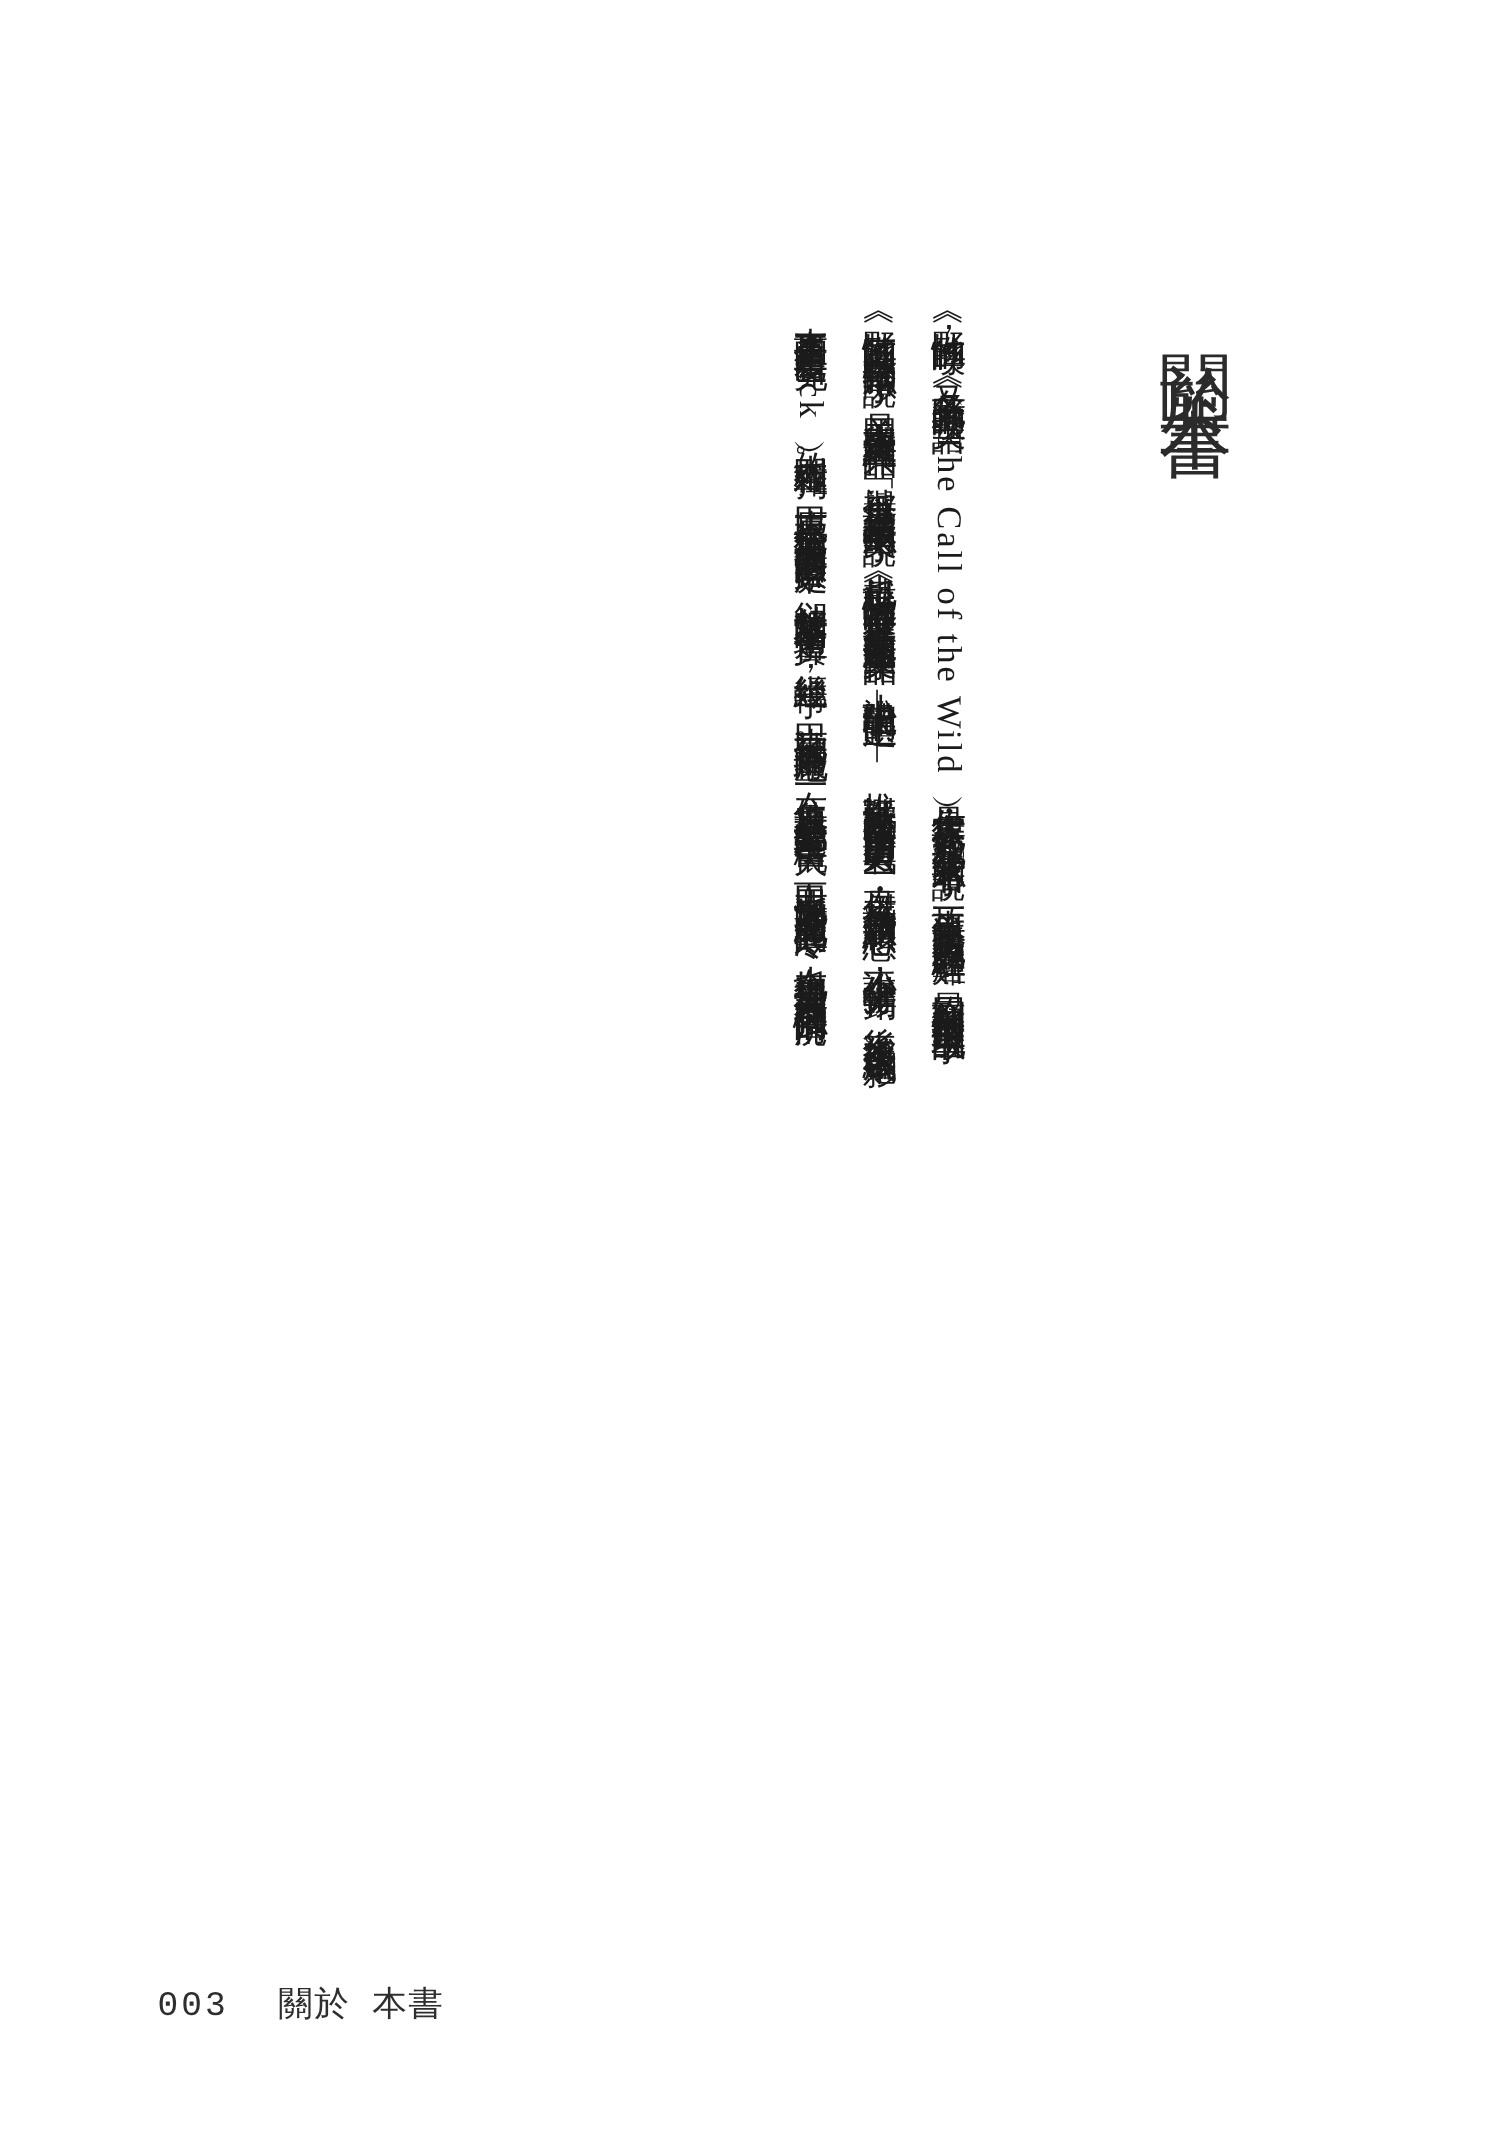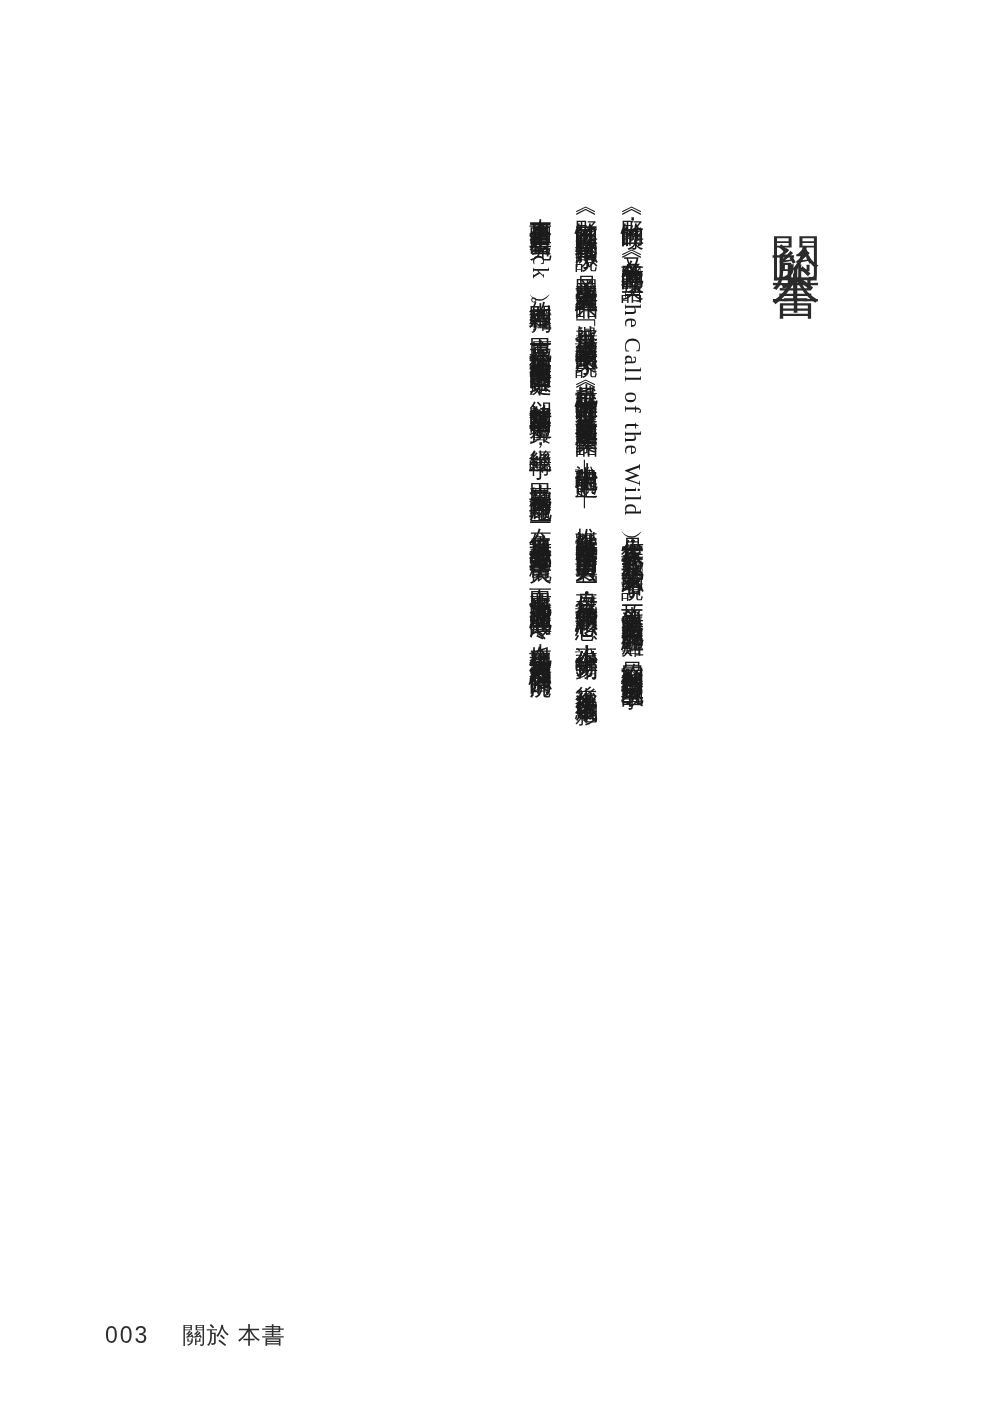--- a/index.html
+++ b/index.html
@@ -49,21 +49,21 @@
     margin: 0;
     text-indent: 50px;      
   }
   
   .page-footer {
     position: absolute;
     left: 105px;
     top: 1320px;
     display: flex;
     align-items: baseline;
-    font-family: Liberation Sans, sans-serif;
+    font-family: Liberation Mono, monospace;
     font-size: 23px;
     color: #2e2e2e;
   }
   .page-footer .folio {
     letter-spacing: 2px;
   }
   .page-footer .running-title {
     margin-left: 33px;
     letter-spacing: 1px;
     white-space: pre;

